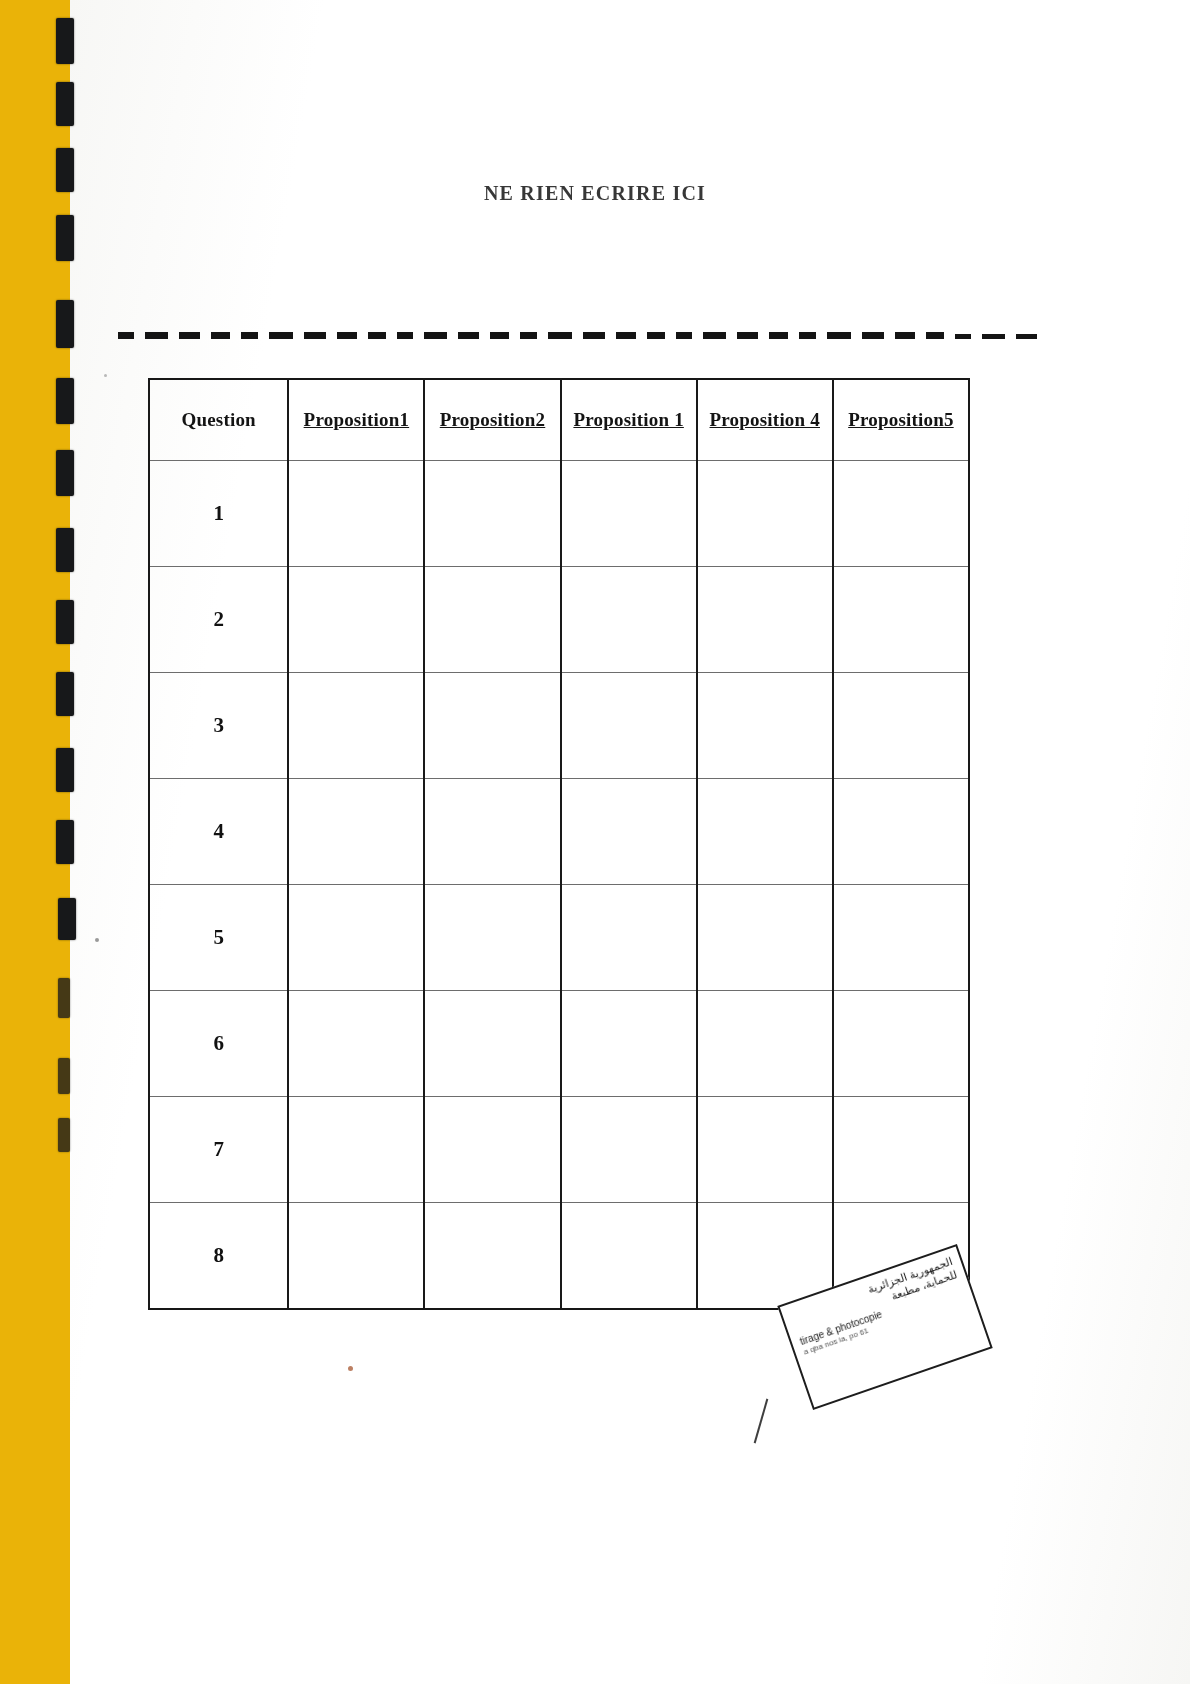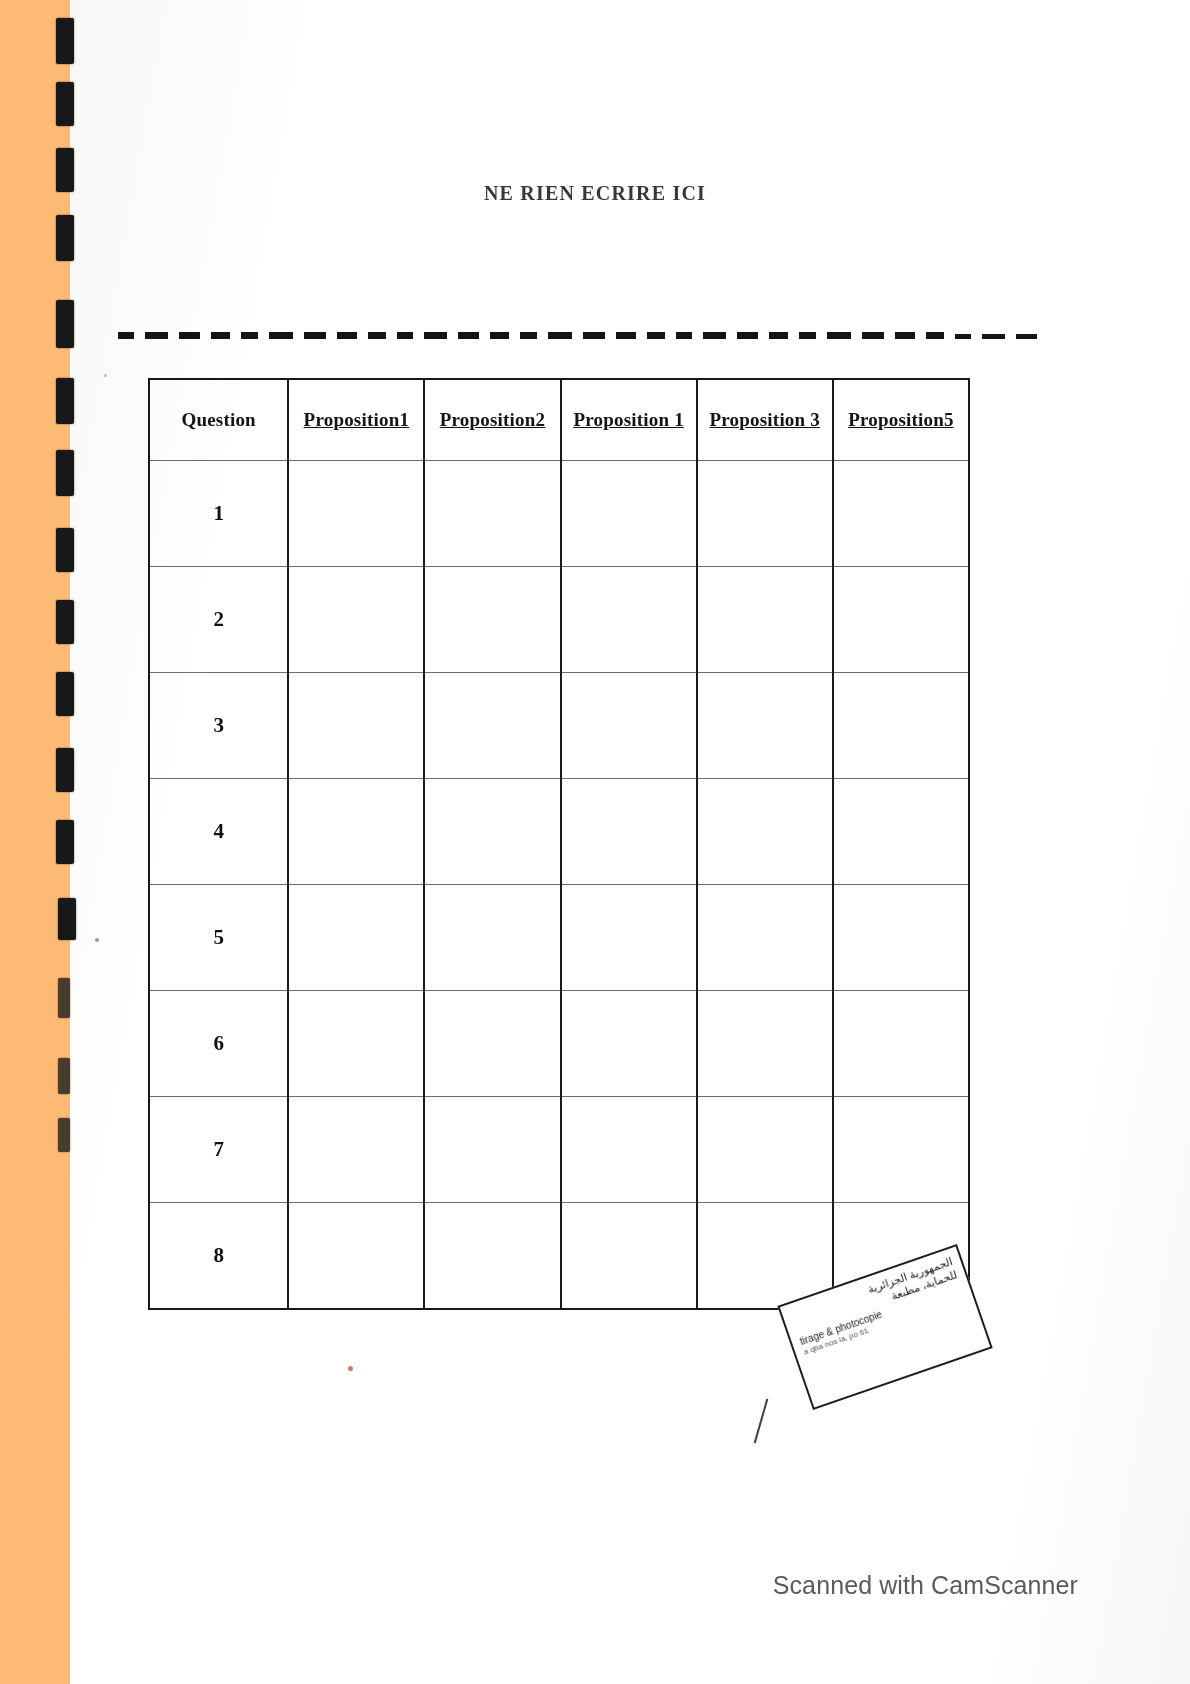--- a/index.html
+++ b/index.html
@@ -13,21 +13,21 @@
     position: relative;
     overflow: hidden;
     font-family: "Liberation Serif", serif;
     color: #111;
   }
 
   
   .page {
     position: absolute;
     inset: 0;
-    background: #fdba74;
+    background: #eab308;
   }
   .page-shade {
     position: absolute;
     left: 70px; top: 0; right: 0; bottom: 0;
     background: linear-gradient(100deg, #f7f7f5 0%, #ffffff 18%, #ffffff 85%, #f6f6f4 100%);
   }
 
   
   .binding {
     position: absolute;
@@ -233,21 +233,21 @@
     </div>
 
   <div class="table-wrap">
     <table class="grid">
       <thead>
         <tr>
           <th class="col-q">Question</th>
           <th class="col-p">Proposition1</th>
           <th class="col-p">Proposition2</th>
           <th class="col-p">Proposition 1</th>
-          <th class="col-p">Proposition 3</th>
+          <th class="col-p">Proposition 4</th>
           <th class="col-p">Proposition5</th>
         </tr>
       </thead>
       <tbody id="tbody">
           <tr>
             <td class="col-q">1</td>
             <td class="col-p"></td>
             <td class="col-p"></td>
             <td class="col-p"></td>
             <td class="col-p"></td>
@@ -318,14 +318,13 @@
     <span class="ln ar">للحماية، مطبعة</span>
     <span class="ln la">tirage &amp; photocopie</span>
     <span class="ln sm">a qba nos ia, po 61</span>
   </div>
   <div class="stamp-tail"></div>
 
   <div class="dot-artifact" style="left:348px; top:1366px; width:5px; height:5px; background:#a5562f; opacity:.75;"></div>
   <div class="dot-artifact" style="left:95px; top:938px; width:4px; height:4px; background:#565656; opacity:.6;"></div>
   <div class="dot-artifact" style="left:104px; top:374px; width:3px; height:3px; background:#777; opacity:.5;"></div>
 
-  <div class="camscanner">Scanned with CamScanner</div>
 </div>
 
 </body></html>

